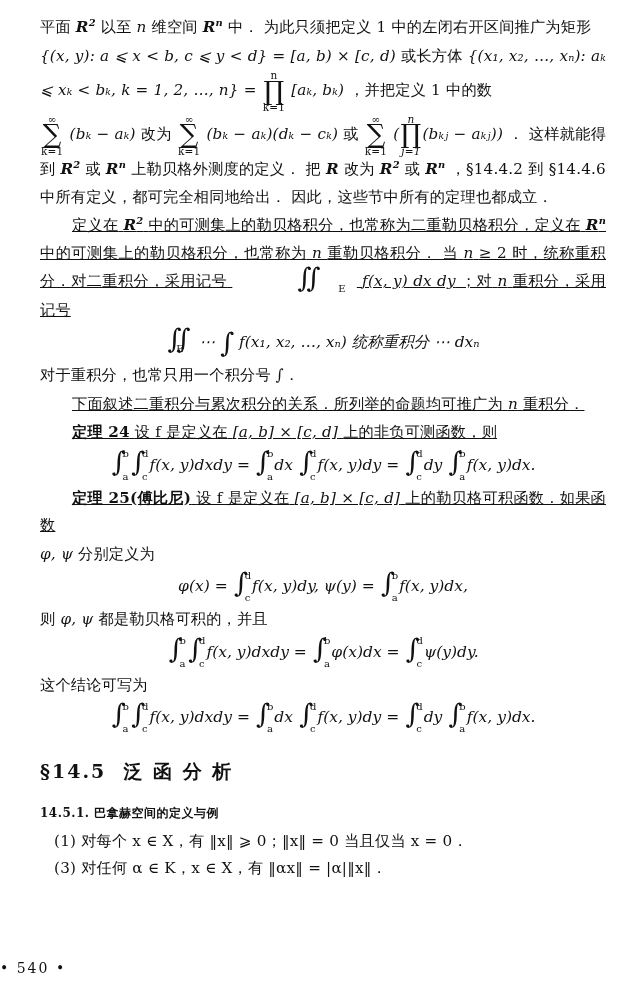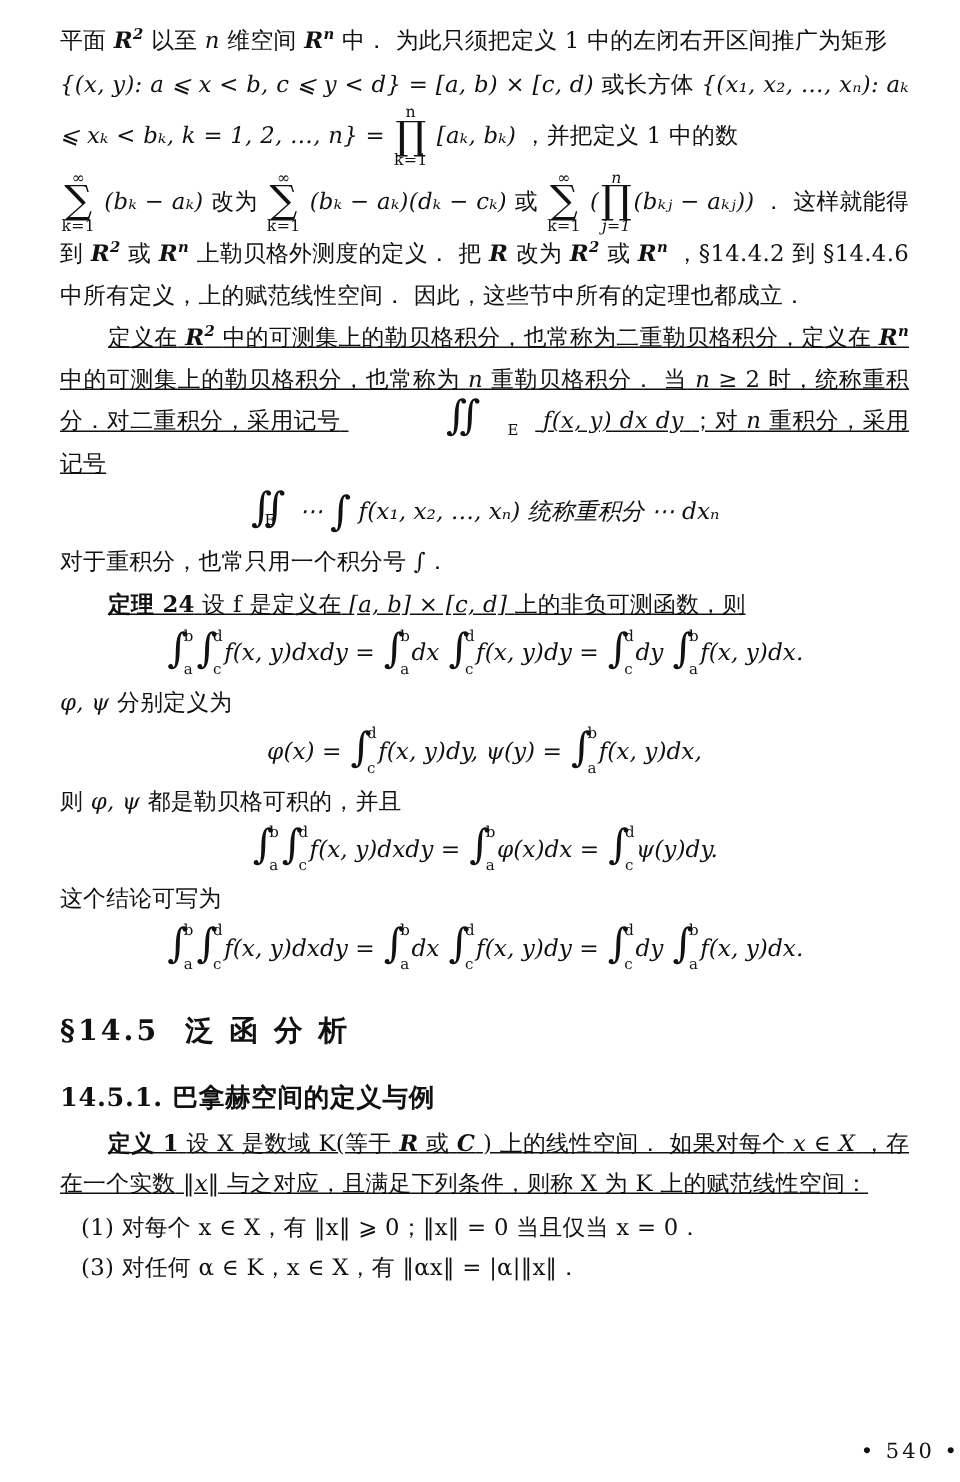--- a/index.html
+++ b/index.html
@@ -100,31 +100,31 @@
     top: 6px;
     left: -10px;
   }
   h2.sec {
     font-size: 19px;
     font-weight: bold;
     letter-spacing: 2px;
     margin: 26px 0 20px 0;
   }
   h3.sub {
-    font-size: 17px;
+    font-size: 12px;
     font-weight: bold;
     margin: 10px 0 6px 0;
     letter-spacing: 0.5px;
   }
   .footer {
     position: absolute;
     left: 0;
     right: 0;
     bottom: 12px;
-    text-align: right;
+    text-align: left;
     font-size: 14px;
     letter-spacing: 1px;
   }
   .footer .dots { letter-spacing: 2px; }
   .tight { line-height: 26px; }
   .lst { text-indent: 14px; }
 </style>
 </head>
 <body>
 
@@ -178,21 +178,21 @@
       <span>．  这样就能得到</span>
       <span class="bb">R<sup>2</sup></span>
       <span>或</span>
       <span class="bb">R<sup>n</sup></span>
       <span>上勒贝格外测度的定义．  把</span>
       <span class="bb">R</span>
       <span>改为</span>
       <span class="bb">R<sup>2</sup></span>
       <span>或</span>
       <span class="bb">R<sup>n</sup></span>
-      <span>，§14.4.2 到 §14.4.6 中所有定义，上的赋范线性空间．  因此，这些节中所有的定理也都成立．</span>
+      <span>，§14.4.2 到 §14.4.6 中所有定义，都可完全相同地给出．  因此，这些节中所有的定理也都成立．</span>
     </p>
 
     <p class="ind">
       <span>定义在</span>
       <span class="bb">R<sup>2</sup></span>
       <span>中的可测集上的勒贝格积分，也常称为二重勒贝格积分，定义在</span>
       <span class="bb">R<sup>n</sup></span>
       <span>中的可测集上的勒贝格积分，也常称为</span>
       <span class="mathit">n</span>
       <span>重勒贝格积分．  当</span>
@@ -207,38 +207,49 @@
 
     <div class="disp">
       <span class="intg double-int"><span class="s">∬</span><span class="sub-under">E</span></span>
       <span class="mathit">⋯</span>
       <span class="intsym">∫</span>
       <span class="mathit">f(x₁, x₂, …, xₙ) 统称重积分 ⋯ dxₙ</span>
     </div>
 
     <p>对于重积分，也常只用一个积分号 ∫．</p>
 
+    <p class="ind">
+      <span>下面叙述二重积分与累次积分的关系．所列举的命题均可推广为</span>
+      <span class="mathit">n</span>
+      <span>重积分．</span>
+    </p>
 
     <p class="ind">
       <span class="bold">定理 24</span>
       <span>设 f 是定义在</span>
       <span class="mathit">[a, b] × [c, d]</span>
       <span>上的非负可测函数，则</span>
     </p>
 
     <div class="disp">
       <span class="intg"><span class="s">∫</span><span class="lims"><span class="up">b</span><span class="lo">a</span></span></span><span class="intg"><span class="s">∫</span><span class="lims"><span class="up">d</span><span class="lo">c</span></span></span><span class="mathit">f(x, y)dxdy</span>
       <span>=</span>
       <span class="intg"><span class="s">∫</span><span class="lims"><span class="up">b</span><span class="lo">a</span></span></span><span class="mathit">dx</span>
       <span class="intg"><span class="s">∫</span><span class="lims"><span class="up">d</span><span class="lo">c</span></span></span><span class="mathit">f(x, y)dy</span>
       <span>=</span>
       <span class="intg"><span class="s">∫</span><span class="lims"><span class="up">d</span><span class="lo">c</span></span></span><span class="mathit">dy</span>
       <span class="intg"><span class="s">∫</span><span class="lims"><span class="up">b</span><span class="lo">a</span></span></span><span class="mathit">f(x, y)dx.</span>
     </div>
 
+    <p class="ind">
+      <span class="bold">定理 25(傅比尼)</span>
+      <span>设 f 是定义在</span>
+      <span class="mathit">[a, b] × [c, d]</span>
+      <span>上的勒贝格可积函数．如果函数</span>
+    </p>
 
     <p>
       <span class="mathit">φ, ψ</span>
       <span>分别定义为</span>
     </p>
 
     <div class="disp">
       <span class="mathit">φ(x) =</span>
       <span class="intg"><span class="s">∫</span><span class="lims"><span class="up">d</span><span class="lo">c</span></span></span><span class="mathit">f(x, y)dy,</span>
       <span class="mathit">ψ(y) =</span>
@@ -270,32 +281,20 @@
       <span class="intg"><span class="s">∫</span><span class="lims"><span class="up">d</span><span class="lo">c</span></span></span><span class="mathit">dy</span>
       <span class="intg"><span class="s">∫</span><span class="lims"><span class="up">b</span><span class="lo">a</span></span></span><span class="mathit">f(x, y)dx.</span>
     </div>
 
     <h2 class="sec">
       <span>§14.5</span>&nbsp;&nbsp;<span>泛 函 分 析</span>
     </h2>
 
     <h3 class="sub">14.5.1. 巴拿赫空间的定义与例</h3>
 
-    <p class="ind">
-      <span class="bold">定义 1</span>
-      <span>设 X 是数域 K(等于</span>
-      <span class="bb">R</span>
-      <span>或</span>
-      <span class="bb">C</span>
-      <span>) 上的线性空间．  如果对每个</span>
-      <span class="mathit">x ∈ X</span>
-      <span>，存在一个实数</span>
-      <span class="mathit">‖x‖</span>
-      <span>与之对应，且满足下列条件，则称 X 为 K 上的赋范线性空间：</span>
-    </p>
 
     <p class="lst tight">(1) 对每个  x ∈ X，有 ‖x‖ ⩾ 0；‖x‖ = 0 当且仅当  x = 0．</p>
     <p class="lst tight">(3) 对任何  α ∈ K，x ∈ X，有 ‖αx‖ = |α|‖x‖．</p>
 
   </div>
 
   <div class="footer">
     <span class="dots">• 540 •</span>
   </div>
 </div>

